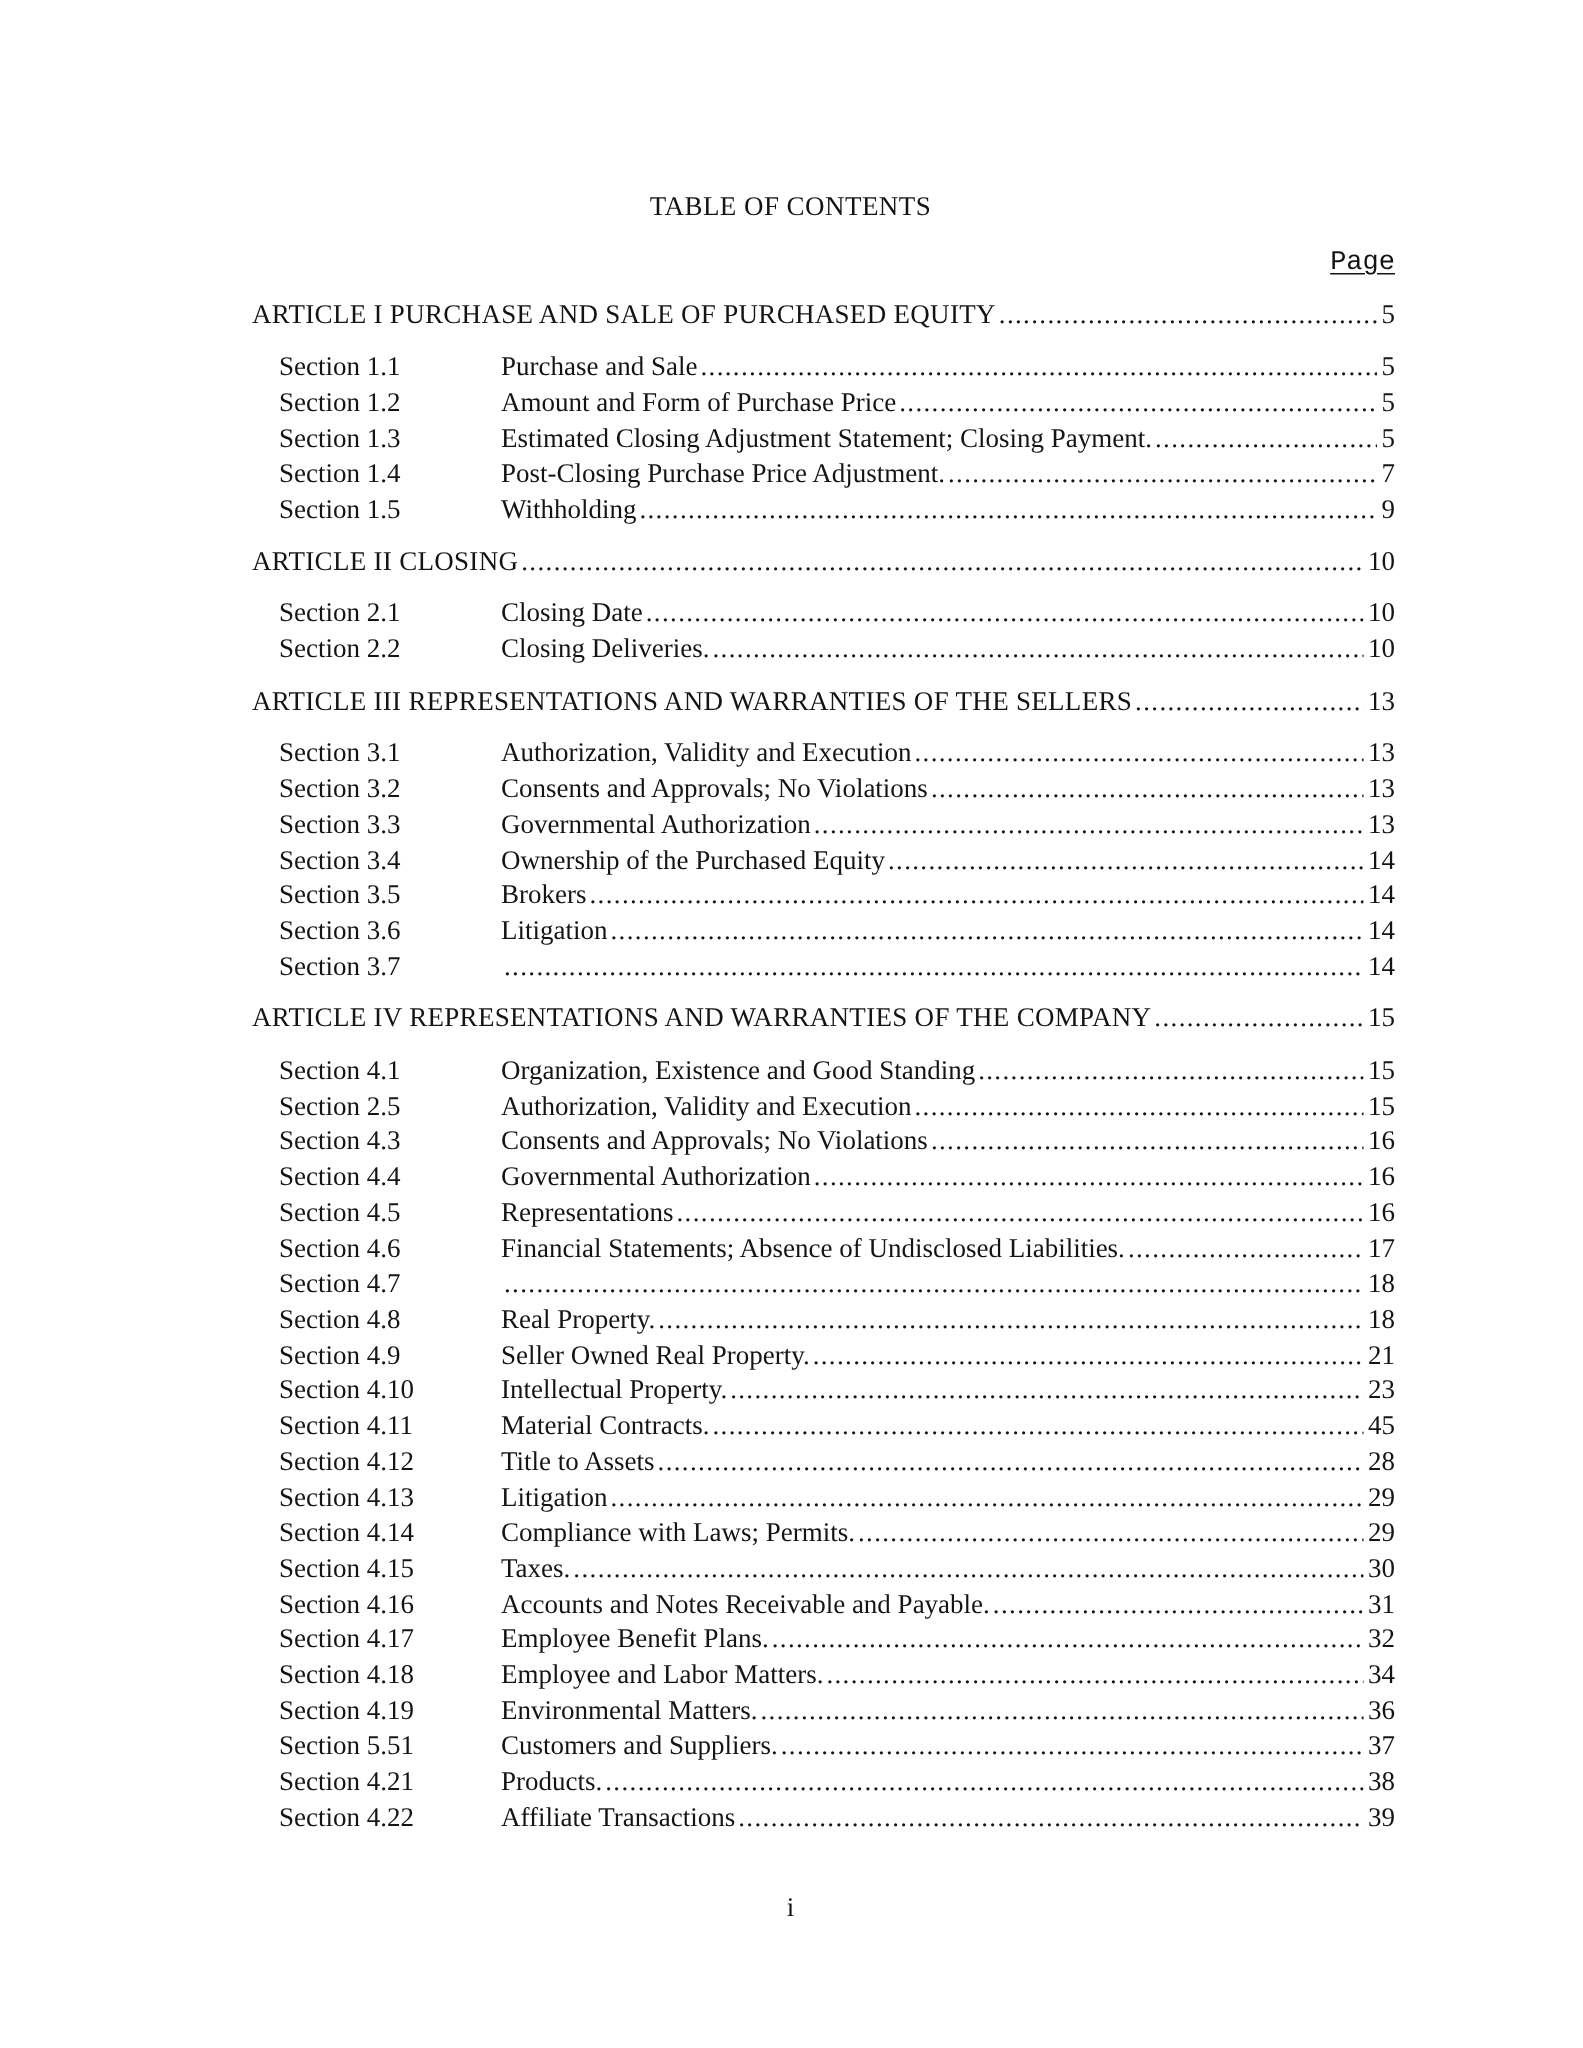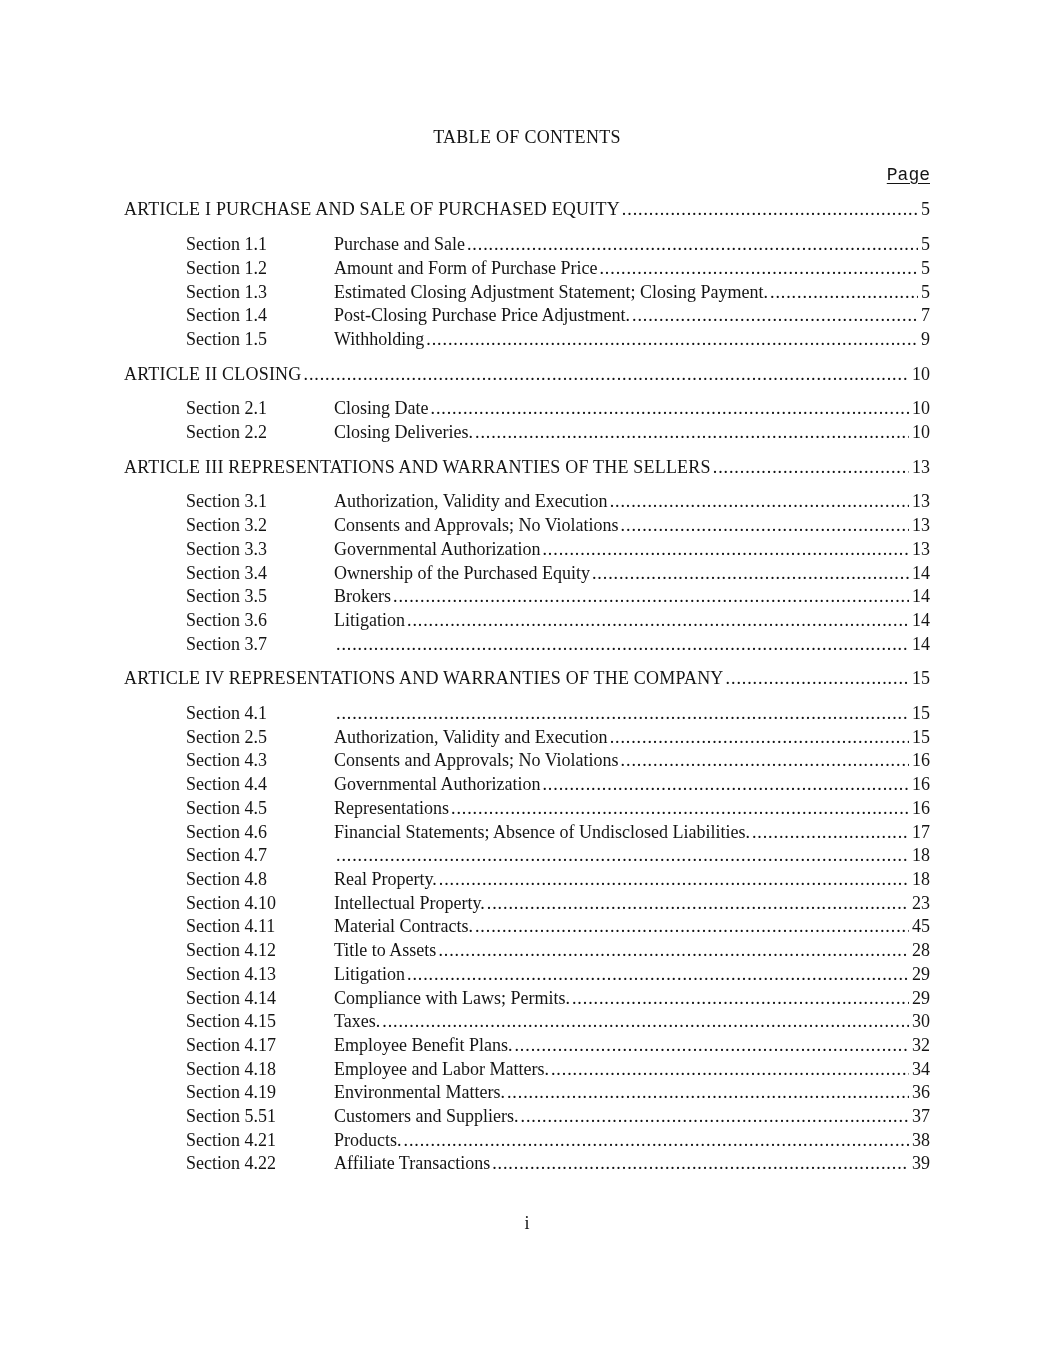--- a/index.html
+++ b/index.html
@@ -39,20 +39,21 @@
     align-items: baseline;
     white-space: nowrap;
   }
   .article-row {
     margin-top: 11px;
     margin-bottom: 11px;
   }
   .article-label {
     flex: 0 1 auto;
     letter-spacing: 0.2px;
+    margin-left: 44px;
   }
   .sec-num {
     flex: 0 0 148px;
     margin-left: 62px;
   }
   .sec-title {
     flex: 0 1 auto;
   }
   .dots {
     flex: 1 1 auto;
@@ -178,20 +179,21 @@
         <span class="dots"></span>
         <span class="pagenum">14</span>
       </div>
       <div class="toc-row article-row">
         <span class="article-label">ARTICLE IV REPRESENTATIONS AND WARRANTIES OF THE COMPANY</span>
         <span class="dots"></span>
         <span class="pagenum">15</span>
       </div>
       <div class="toc-row section-row">
         <span class="sec-num">Section 4.1</span>
+        <span class="sec-title">Organization, Existence and Good Standing</span>
         <span class="dots"></span>
         <span class="pagenum">15</span>
       </div>
       <div class="toc-row section-row">
         <span class="sec-num">Section 2.5</span>
         <span class="sec-title">Authorization, Validity and Execution</span>
         <span class="dots"></span>
         <span class="pagenum">15</span>
       </div>
       <div class="toc-row section-row">
@@ -223,20 +225,26 @@
         <span class="dots"></span>
         <span class="pagenum">18</span>
       </div>
       <div class="toc-row section-row">
         <span class="sec-num">Section 4.8</span>
         <span class="sec-title">Real Property.</span>
         <span class="dots"></span>
         <span class="pagenum">18</span>
       </div>
       <div class="toc-row section-row">
+        <span class="sec-num">Section 4.9</span>
+        <span class="sec-title">Seller Owned Real Property.</span>
+        <span class="dots"></span>
+        <span class="pagenum">21</span>
+      </div>
+      <div class="toc-row section-row">
         <span class="sec-num">Section 4.10</span>
         <span class="sec-title">Intellectual Property.</span>
         <span class="dots"></span>
         <span class="pagenum">23</span>
       </div>
       <div class="toc-row section-row">
         <span class="sec-num">Section 4.11</span>
         <span class="sec-title">Material Contracts.</span>
         <span class="dots"></span>
         <span class="pagenum">45</span>
@@ -257,20 +265,26 @@
         <span class="sec-num">Section 4.14</span>
         <span class="sec-title">Compliance with Laws; Permits.</span>
         <span class="dots"></span>
         <span class="pagenum">29</span>
       </div>
       <div class="toc-row section-row">
         <span class="sec-num">Section 4.15</span>
         <span class="sec-title">Taxes.</span>
         <span class="dots"></span>
         <span class="pagenum">30</span>
+      </div>
+      <div class="toc-row section-row">
+        <span class="sec-num">Section 4.16</span>
+        <span class="sec-title">Accounts and Notes Receivable and Payable.</span>
+        <span class="dots"></span>
+        <span class="pagenum">31</span>
       </div>
       <div class="toc-row section-row">
         <span class="sec-num">Section 4.17</span>
         <span class="sec-title">Employee Benefit Plans.</span>
         <span class="dots"></span>
         <span class="pagenum">32</span>
       </div>
       <div class="toc-row section-row">
         <span class="sec-num">Section 4.18</span>
         <span class="sec-title">Employee and Labor Matters.</span>

